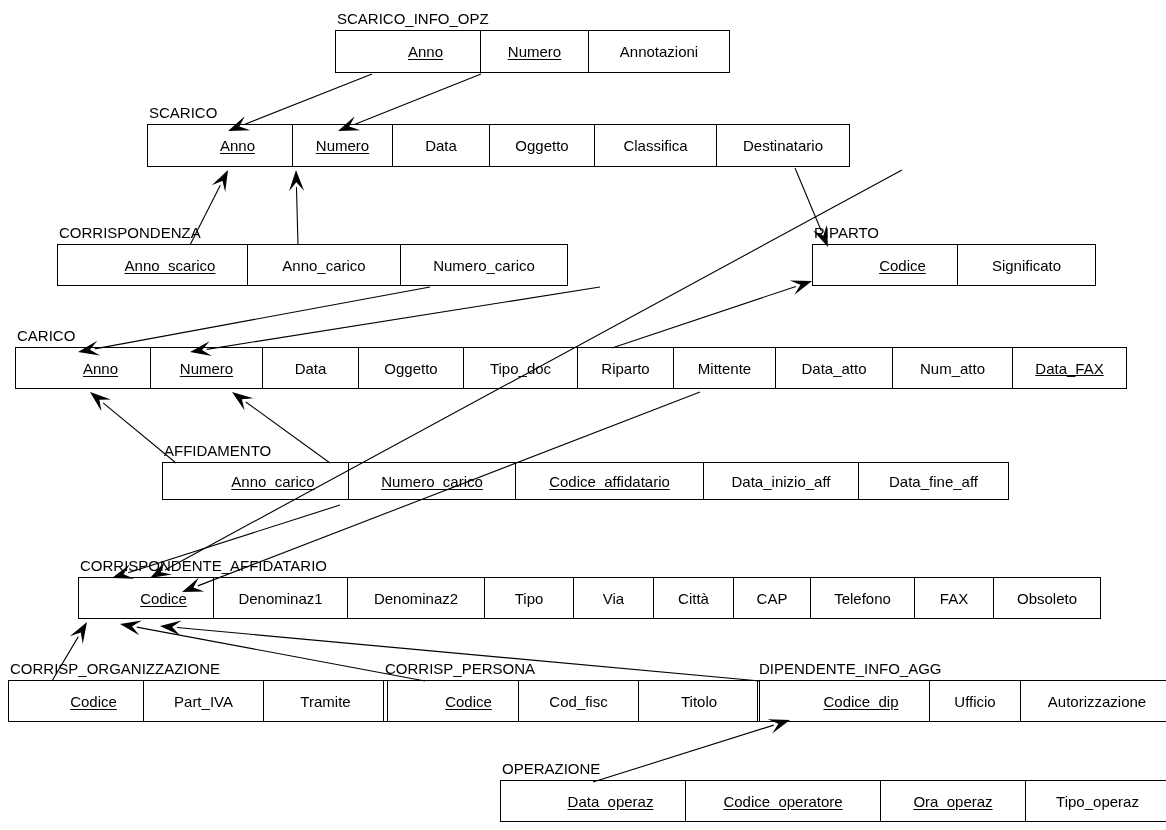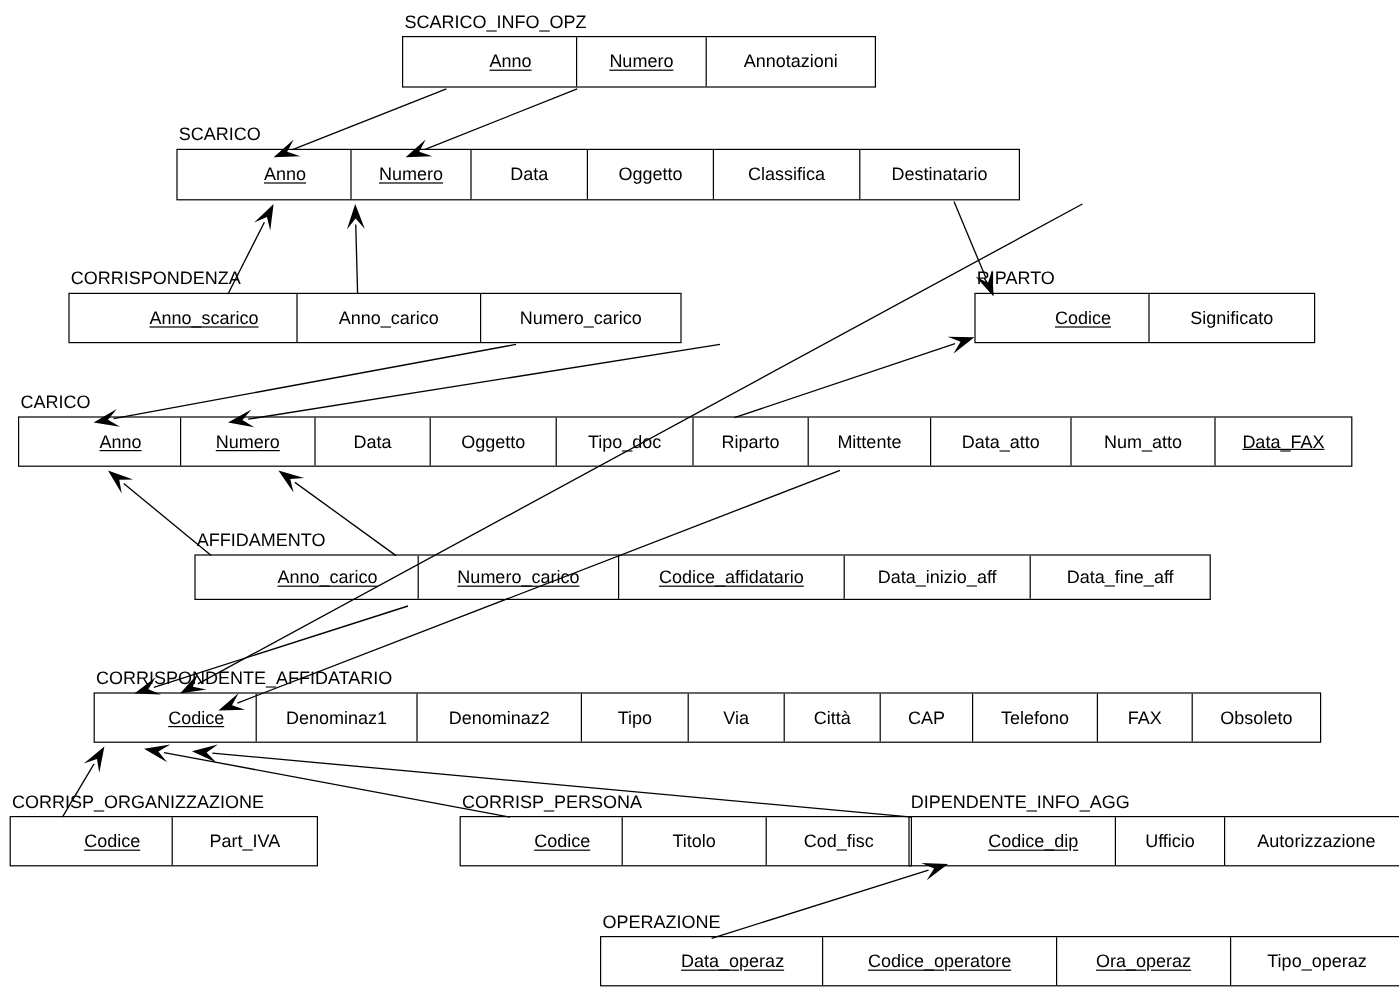--- a/index.html
+++ b/index.html
@@ -299,33 +299,36 @@
       </div>
       <div class="entity" style="left: 8px; top: 680px; height: 42px;">
         <div class="entity-name">CORRISP_ORGANIZZAZIONE</div>
         <div class="attr-row">
           <div class="attr pk" style="width: 100px;">
             <span class="txt">Codice</span>
           </div>
           <div class="attr" style="width: 120px;">
             <span class="txt">Part_IVA</span>
           </div>
+          <div class="attr" style="width: 123px;">
+            <span class="txt">Tramite</span>
+          </div>
         </div>
       </div>
       <div class="entity" style="left: 383px; top: 680px; height: 42px;">
         <div class="entity-name">CORRISP_PERSONA</div>
         <div class="attr-row">
           <div class="attr pk" style="width: 100px;">
             <span class="txt">Codice</span>
           </div>
           <div class="attr" style="width: 120px;">
+            <span class="txt">Cod_fisc</span>
+          </div>
+          <div class="attr" style="width: 120px;">
             <span class="txt">Titolo</span>
-          </div>
-          <div class="attr" style="width: 120px;">
-            <span class="txt">Cod_fisc</span>
           </div>
         </div>
       </div>
       <div class="entity" style="left: 757px; top: 680px; height: 42px;">
         <div class="entity-name">DIPENDENTE_INFO_AGG</div>
         <div class="attr-row">
           <div class="attr pk" style="width: 137px;">
             <span class="txt">Codice_dip</span>
           </div>
           <div class="attr" style="width: 91px;">

